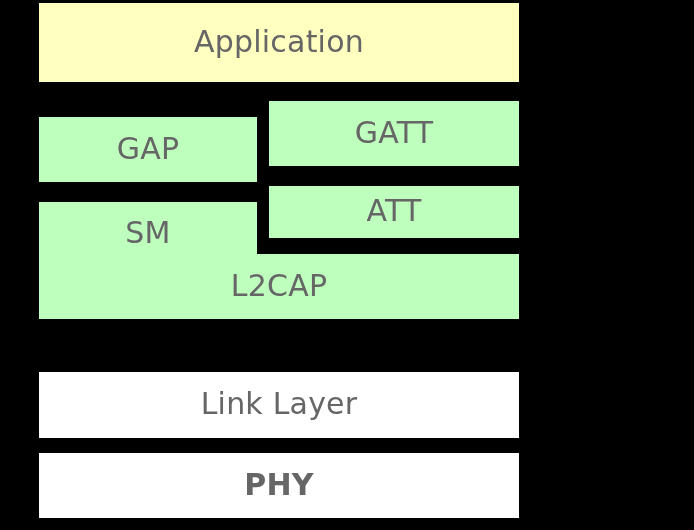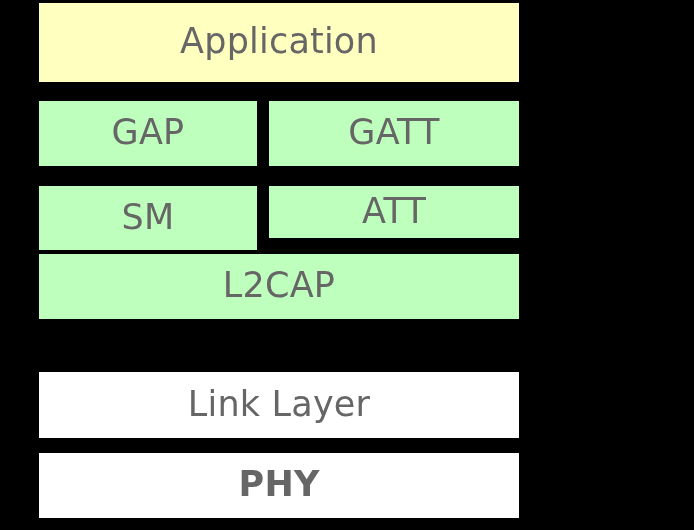--- a/index.html
+++ b/index.html
@@ -24,34 +24,34 @@
     width: 694px;
     height: 530px;
   }
   .box {
     position: absolute;
     display: flex;
     align-items: center;
     justify-content: center;
     box-sizing: border-box;
     color: #666666;
-    font-size: 35px;
+    font-size: 30px;
     font-weight: 400;
     letter-spacing: 0.2px;
     line-height: 1;
     -webkit-font-smoothing: antialiased;
   }
   .box .label {
     display: block;
     transform: translateY(-1px);
   }
 
   
   .row-full   { left: 39px;  width: 480px; }
-  .col-left   { left: 39px;  width: 218px; }
+  .col-left   { left: 39px;  width: 218px; margin-top: 16px; }
   .col-right  { left: 269px; width: 250px; }
 
   #box-application { top: 3px;   height: 79px; }
   #box-gap         { top: 101px; height: 65px; }
   #box-gatt        { top: 101px; height: 65px; }
   #box-sm          { top: 186px; height: 64px; }
   #box-att         { top: 186px; height: 52px; align-items: center; }
   #box-l2cap       { top: 254px; height: 65px; }
   #box-linklayer   { top: 372px; height: 66px; }
   #box-phy         { top: 453px; height: 65px; font-weight: bold; }

